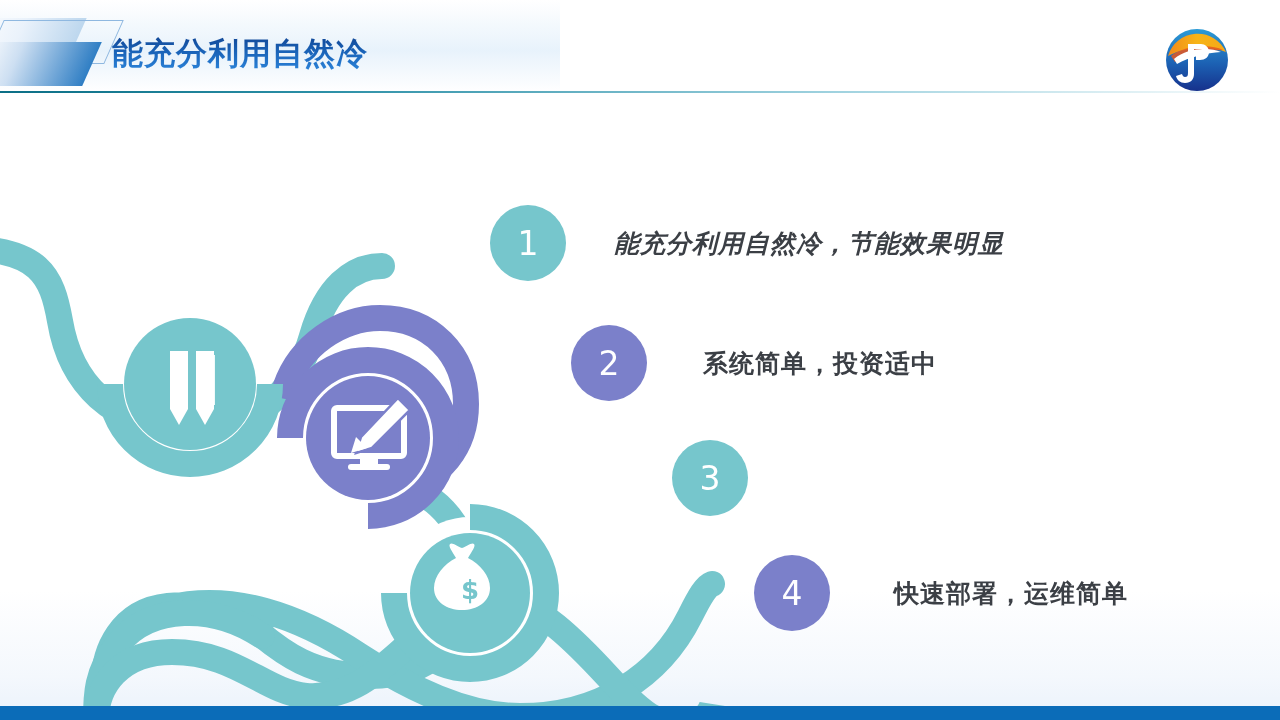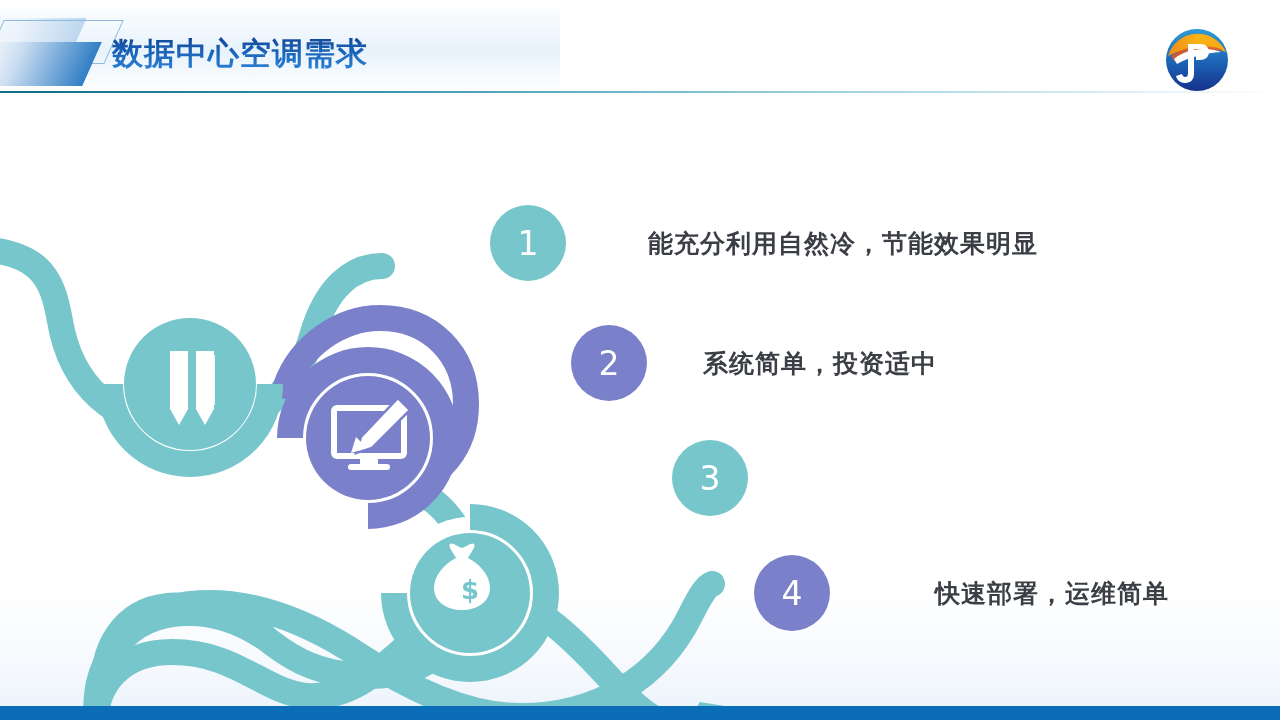--- a/index.html
+++ b/index.html
@@ -59,42 +59,42 @@
     display:flex;align-items:center;justify-content:center;
     color:#ffffff;font-size:33px;font-weight:400;
     flex:0 0 auto;
   }
   .row-text{
     margin-left:0;
     font-size:25px;font-weight:bold;color:#3b3f45;letter-spacing:1px;
     white-space:nowrap;
   }
   #row-1{left:490px;top:205px;}
-  #row-1 .row-text{margin-left:82px;}
+  #row-1 .row-text{margin-left:48px;font-style:italic;}
   #row-2{left:571px;top:325px;}
   #row-2 .row-text{margin-left:56px;}
   #row-3{left:672px;top:440px;}
   #row-3 .row-text{margin-left:105px;}
   #row-4{left:754px;top:555px;}
-  #row-4 .row-text{margin-left:105px;}
+  #row-4 .row-text{margin-left:64px;}
 
   
   #bottom-bar{position:absolute;left:0;top:706px;width:1280px;height:14px;background:#0b6cb8;}
 </style>
 </head>
 <body>
 
 <div id="slide">
 
   <div id="header">
     <div class="hdr-shape" id="hdr-glow"></div>
     <div class="hdr-shape" id="hdr-par-fill2"></div>
     <div class="hdr-shape" id="hdr-par-outline"></div>
     <div class="hdr-shape" id="hdr-par-fill"></div>
-    <div id="hdr-title">数据中心空调需求</div>
+    <div id="hdr-title">能充分利用自然冷</div>
     <div id="hdr-rule"></div>
   </div>
 
   <div id="logo">
     <svg width="68" height="68" viewBox="0 0 68 68">
       <defs>
         <linearGradient id="logoBlue" x1="0" y1="0" x2="0" y2="1">
           <stop offset="0%" stop-color="#2c9bd6"></stop>
           <stop offset="55%" stop-color="#1c62b4"></stop>
           <stop offset="100%" stop-color="#16318c"></stop>

